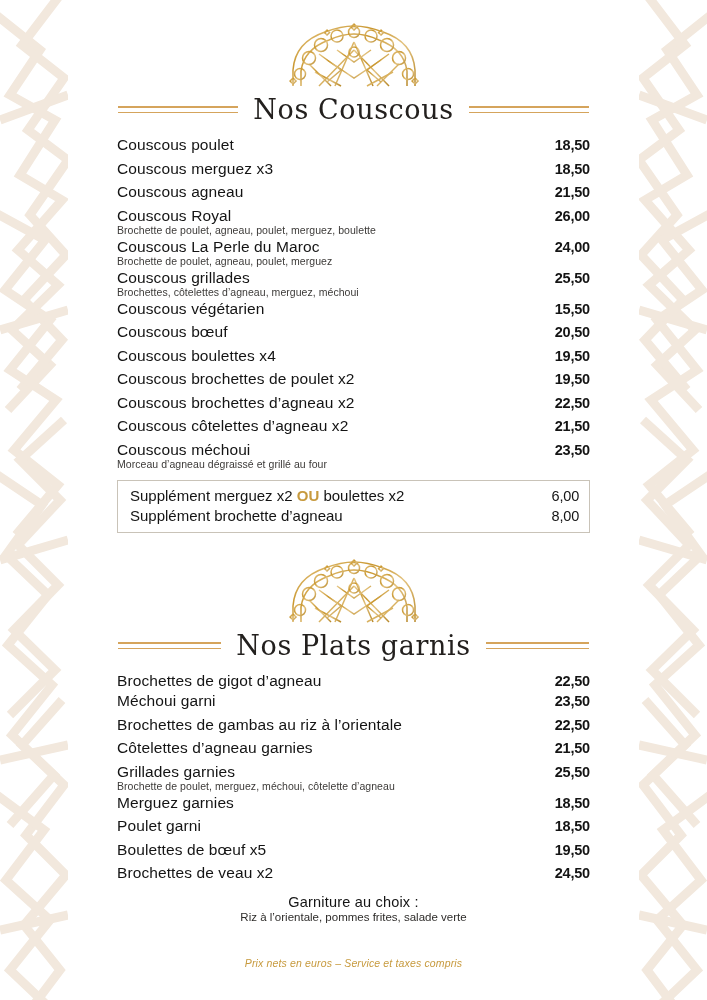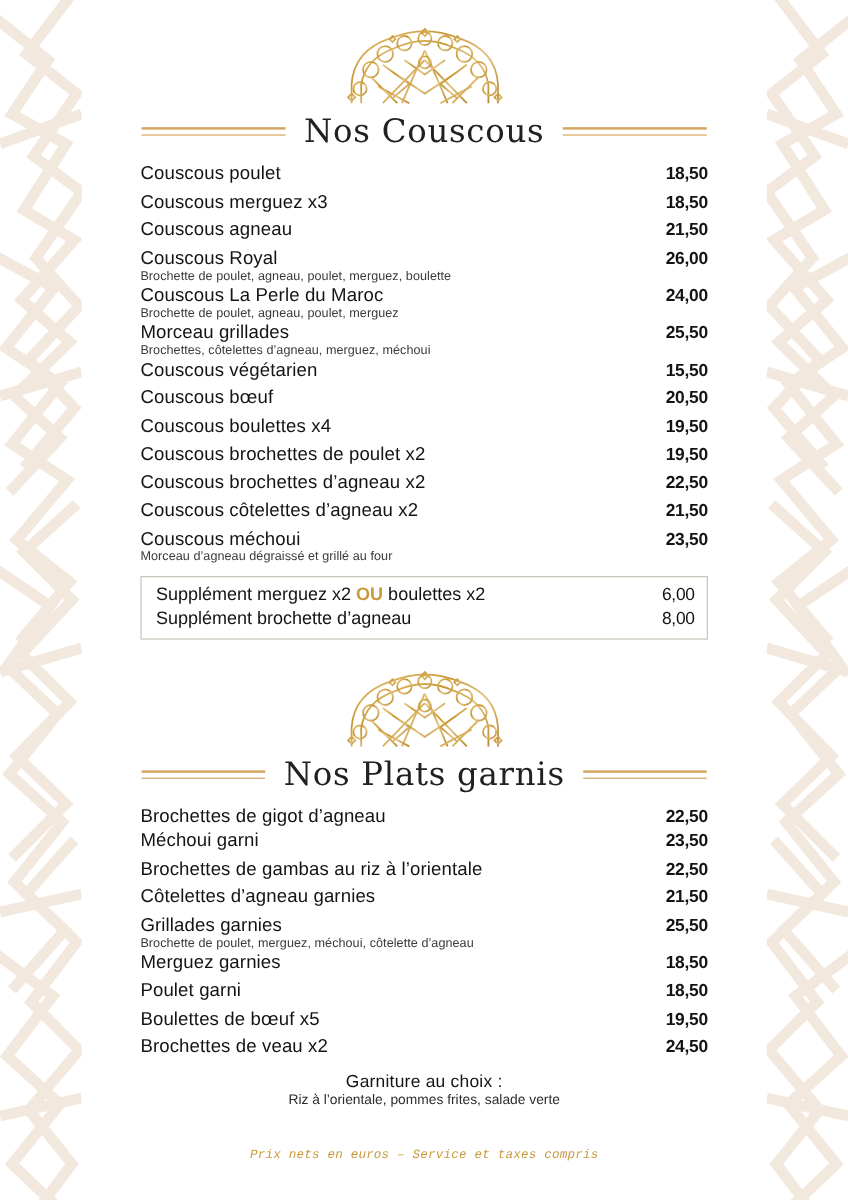--- a/index.html
+++ b/index.html
@@ -188,21 +188,20 @@
     position: absolute;
     left: 0;
     top: 957px;
     width: 707px;
     text-align: center;
     font-size: 10.5px;
     font-style: italic;
     color: #c79a3e;
     letter-spacing: 0.15px;
     z-index: 3;
-    font-family: Liberation Mono, monospace;
   }
 </style>
 </head>
 <body>
 
 <div class="side-pattern left">
   <svg width="70" height="1000" viewBox="0 0 70 1000" xmlns="http://www.w3.org/2000/svg">
     <g stroke="#f2e8dd" stroke-width="9" fill="none" stroke-linejoin="miter">
       <path d="M -10 10 L 40 50 L 10 95 L 55 120 L 20 175 L 62 200 L 18 250 L 58 285 L 12 330 L 50 365 L 8 410"></path>
       <path d="M 60 -5 L 22 45 L 64 78 L 28 130 L 68 160 L 30 215 L 66 255 L 24 300 L 62 340 L 20 390"></path>
@@ -335,21 +334,21 @@
       <div class="menu-item has-desc">
         <div class="item-row">
           <span class="item-name">Couscous La Perle du Maroc</span>
           <span class="item-price">24,00</span>
         </div>
         <div class="item-desc">Brochette de poulet, agneau, poulet, merguez</div>
       </div>
 
       <div class="menu-item has-desc">
         <div class="item-row">
-          <span class="item-name">Morceau grillades</span>
+          <span class="item-name">Couscous grillades</span>
           <span class="item-price">25,50</span>
         </div>
         <div class="item-desc">Brochettes, côtelettes d’agneau, merguez, méchoui</div>
       </div>
 
       <div class="menu-item plain">
         <div class="item-row">
           <span class="item-name">Couscous végétarien</span>
           <span class="item-price">15,50</span>
         </div>

